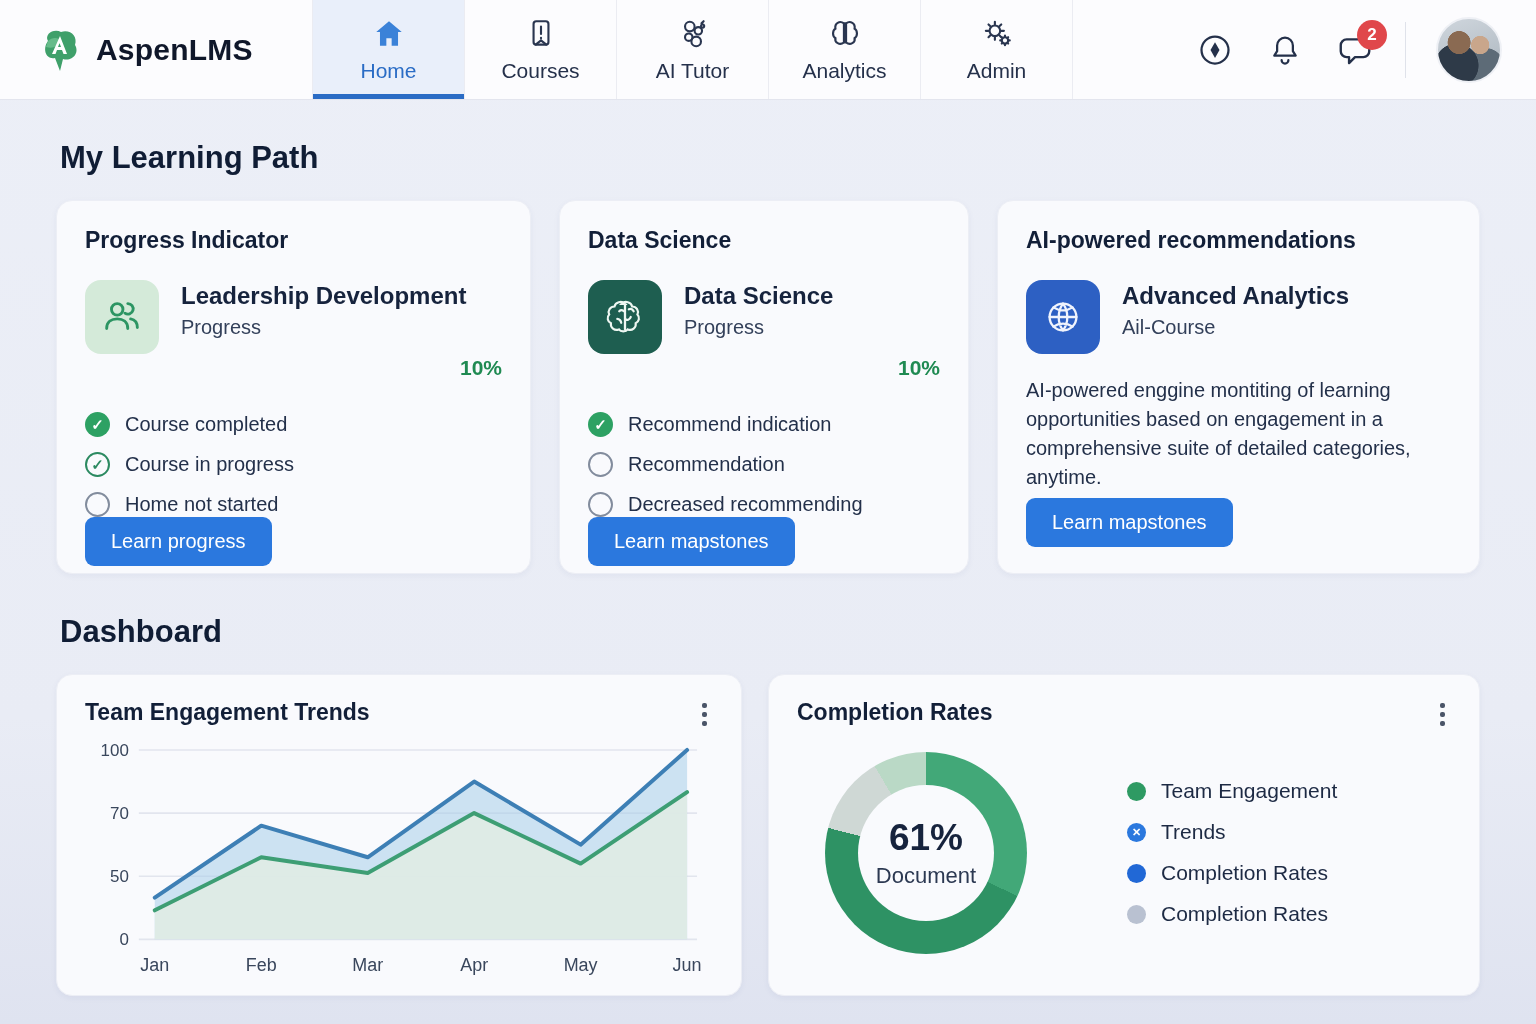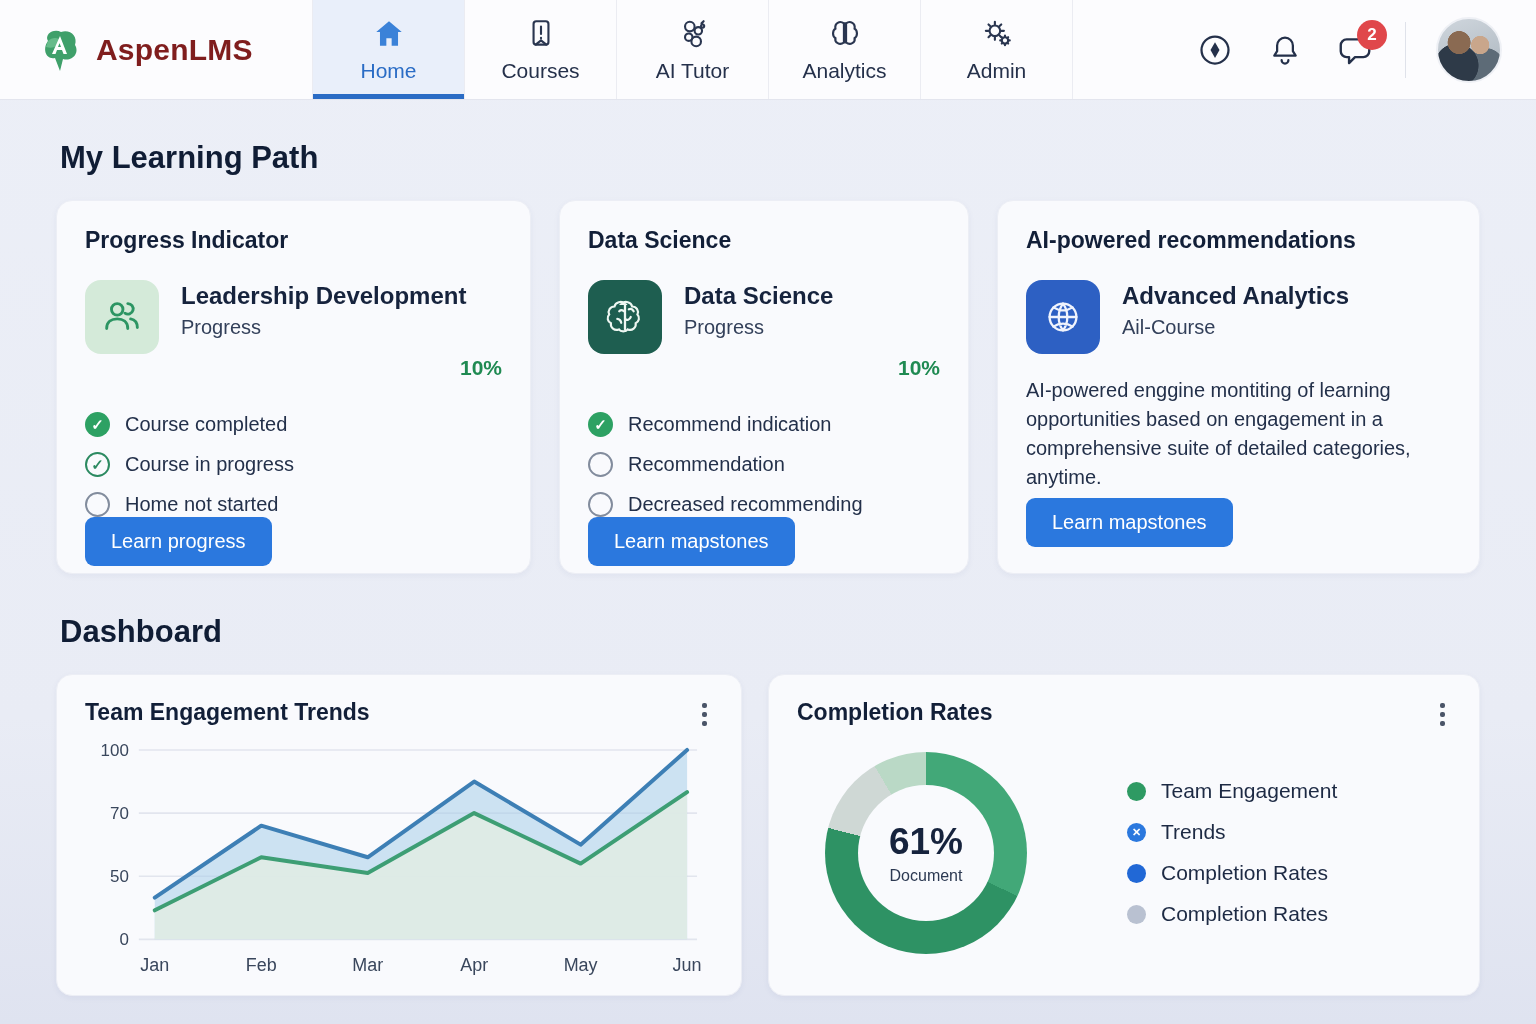--- a/index.html
+++ b/index.html
@@ -10,21 +10,21 @@
     color:#16233d;
   }
   
   .navbar {
     height:100px; background:#fcfcfe; border-bottom:1px solid #e3e5ee;
     display:flex; align-items:stretch;
   }
   .brand { display:flex; align-items:center; gap:14px; padding:0 38px; width:313px;
            border-right:1px solid #ebecf2;}
   .brand-logo { width:44px; height:46px; position:relative; }
-  .brand-name { font-size:30px; font-weight:bold; color:#7f1d1d; letter-spacing:.2px; }
+  .brand-name { font-size:30px; font-weight:bold; color:#0f172a; letter-spacing:.2px; }
   .nav-tabs { display:flex; }
   .nav-tab {
     width:152px; display:flex; flex-direction:column; align-items:center; justify-content:center;
     gap:8px; border-right:1px solid #ebecf2; cursor:pointer; position:relative;
     font-size:21px; color:#25314b;
   }
   .nav-tab svg { width:34px; height:34px; }
   .nav-tab.active { background:#e9effa; color:#2a6cc5; }
   .nav-tab.active::after {
     content:""; position:absolute; left:0; right:0; bottom:0; height:5px; background:#2a6cc5;
@@ -101,21 +101,21 @@
   .legend-item { display:flex; align-items:center; gap:12px; font-size:20px; color:#1d2a44; }
   .legend-swatch { width:24px; height:8px; border-radius:4px; }
   
   .donut-body { display:flex; align-items:center; margin-top:4px; flex:1; }
   .donut-wrap { margin-left:28px; position:relative; width:202px; height:202px; }
   .donut { width:202px; height:202px; border-radius:50%; }
   .donut::after { content:""; position:absolute; inset:33px; border-radius:50%; background:#f9fafd; }
   .donut-center { position:absolute; inset:0; display:flex; flex-direction:column;
                   align-items:center; justify-content:center; z-index:2; }
   .donut-value { font-size:37px; font-weight:bold; color:#16233d; }
-  .donut-label { font-size:16px; color:#2c3952; margin-top:4px; }
+  .donut-label { font-size:22px; color:#2c3952; margin-top:4px; }
   .donut-legend { margin-left:100px; display:flex; flex-direction:column; gap:17px; }
   .dlegend-item { display:flex; align-items:center; gap:15px; font-size:21px; color:#1d2a44; }
   .dlegend-dot { width:19px; height:19px; border-radius:50%; flex:0 0 auto;
                  display:flex; align-items:center; justify-content:center;
                  color:#fff; font-size:11px; font-weight:bold; }
   svg text { font-family:"Liberation Sans", sans-serif; }
 </style>
 </head>
 <body>
 

